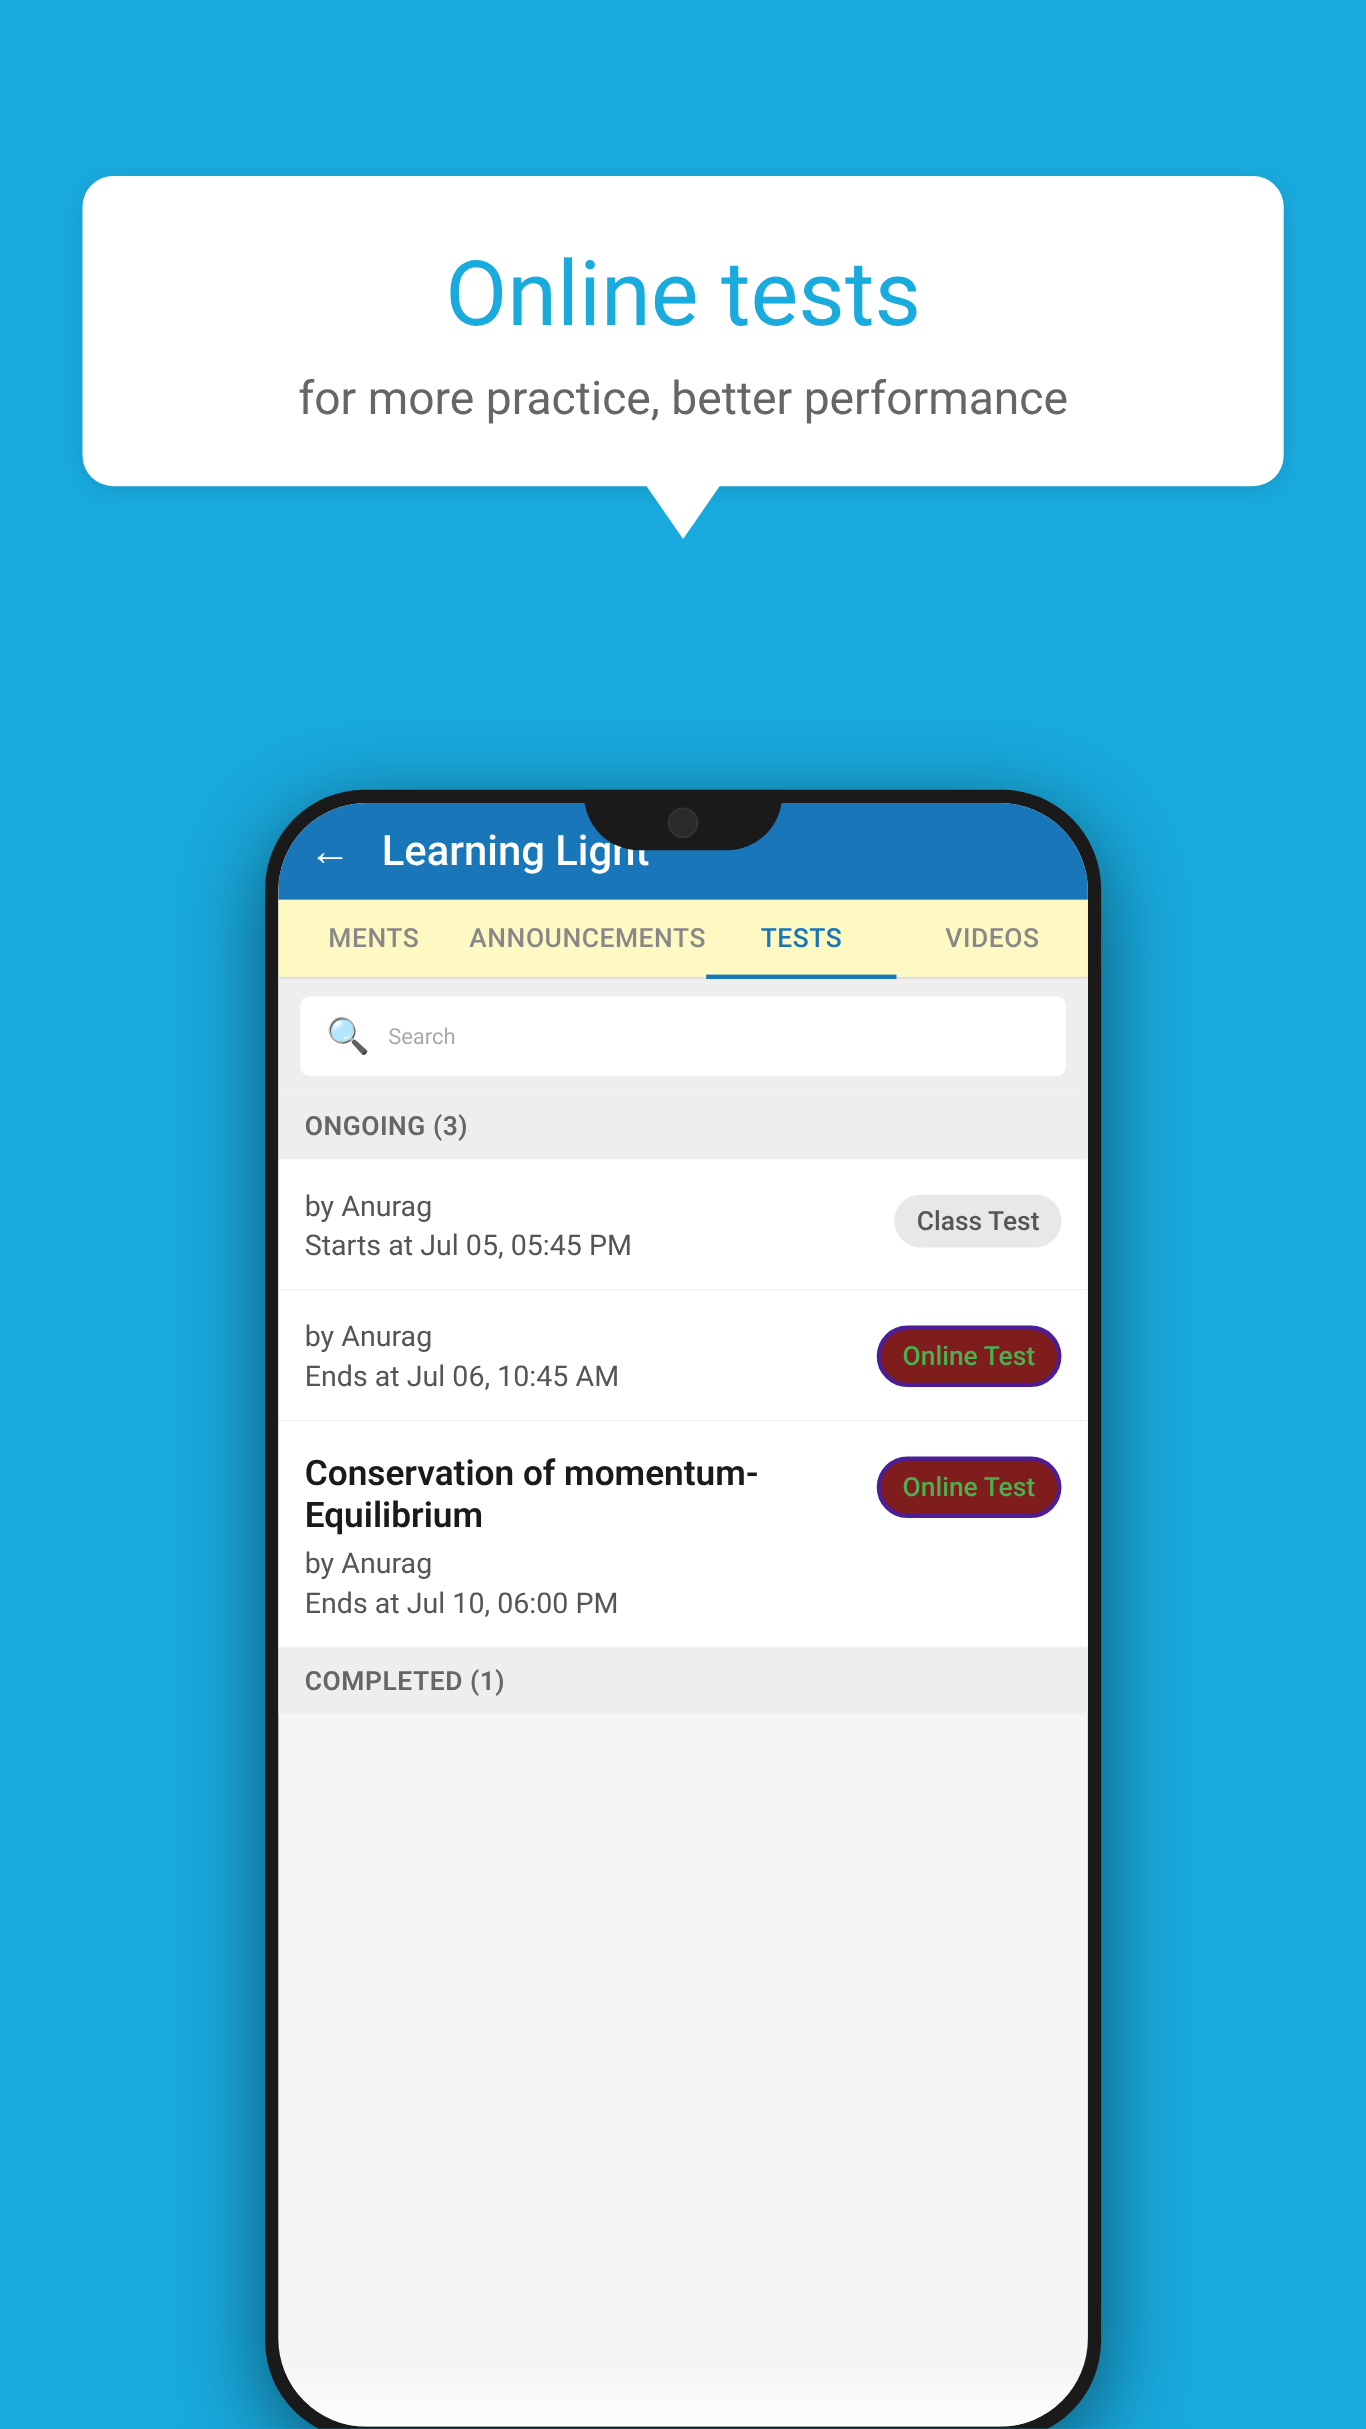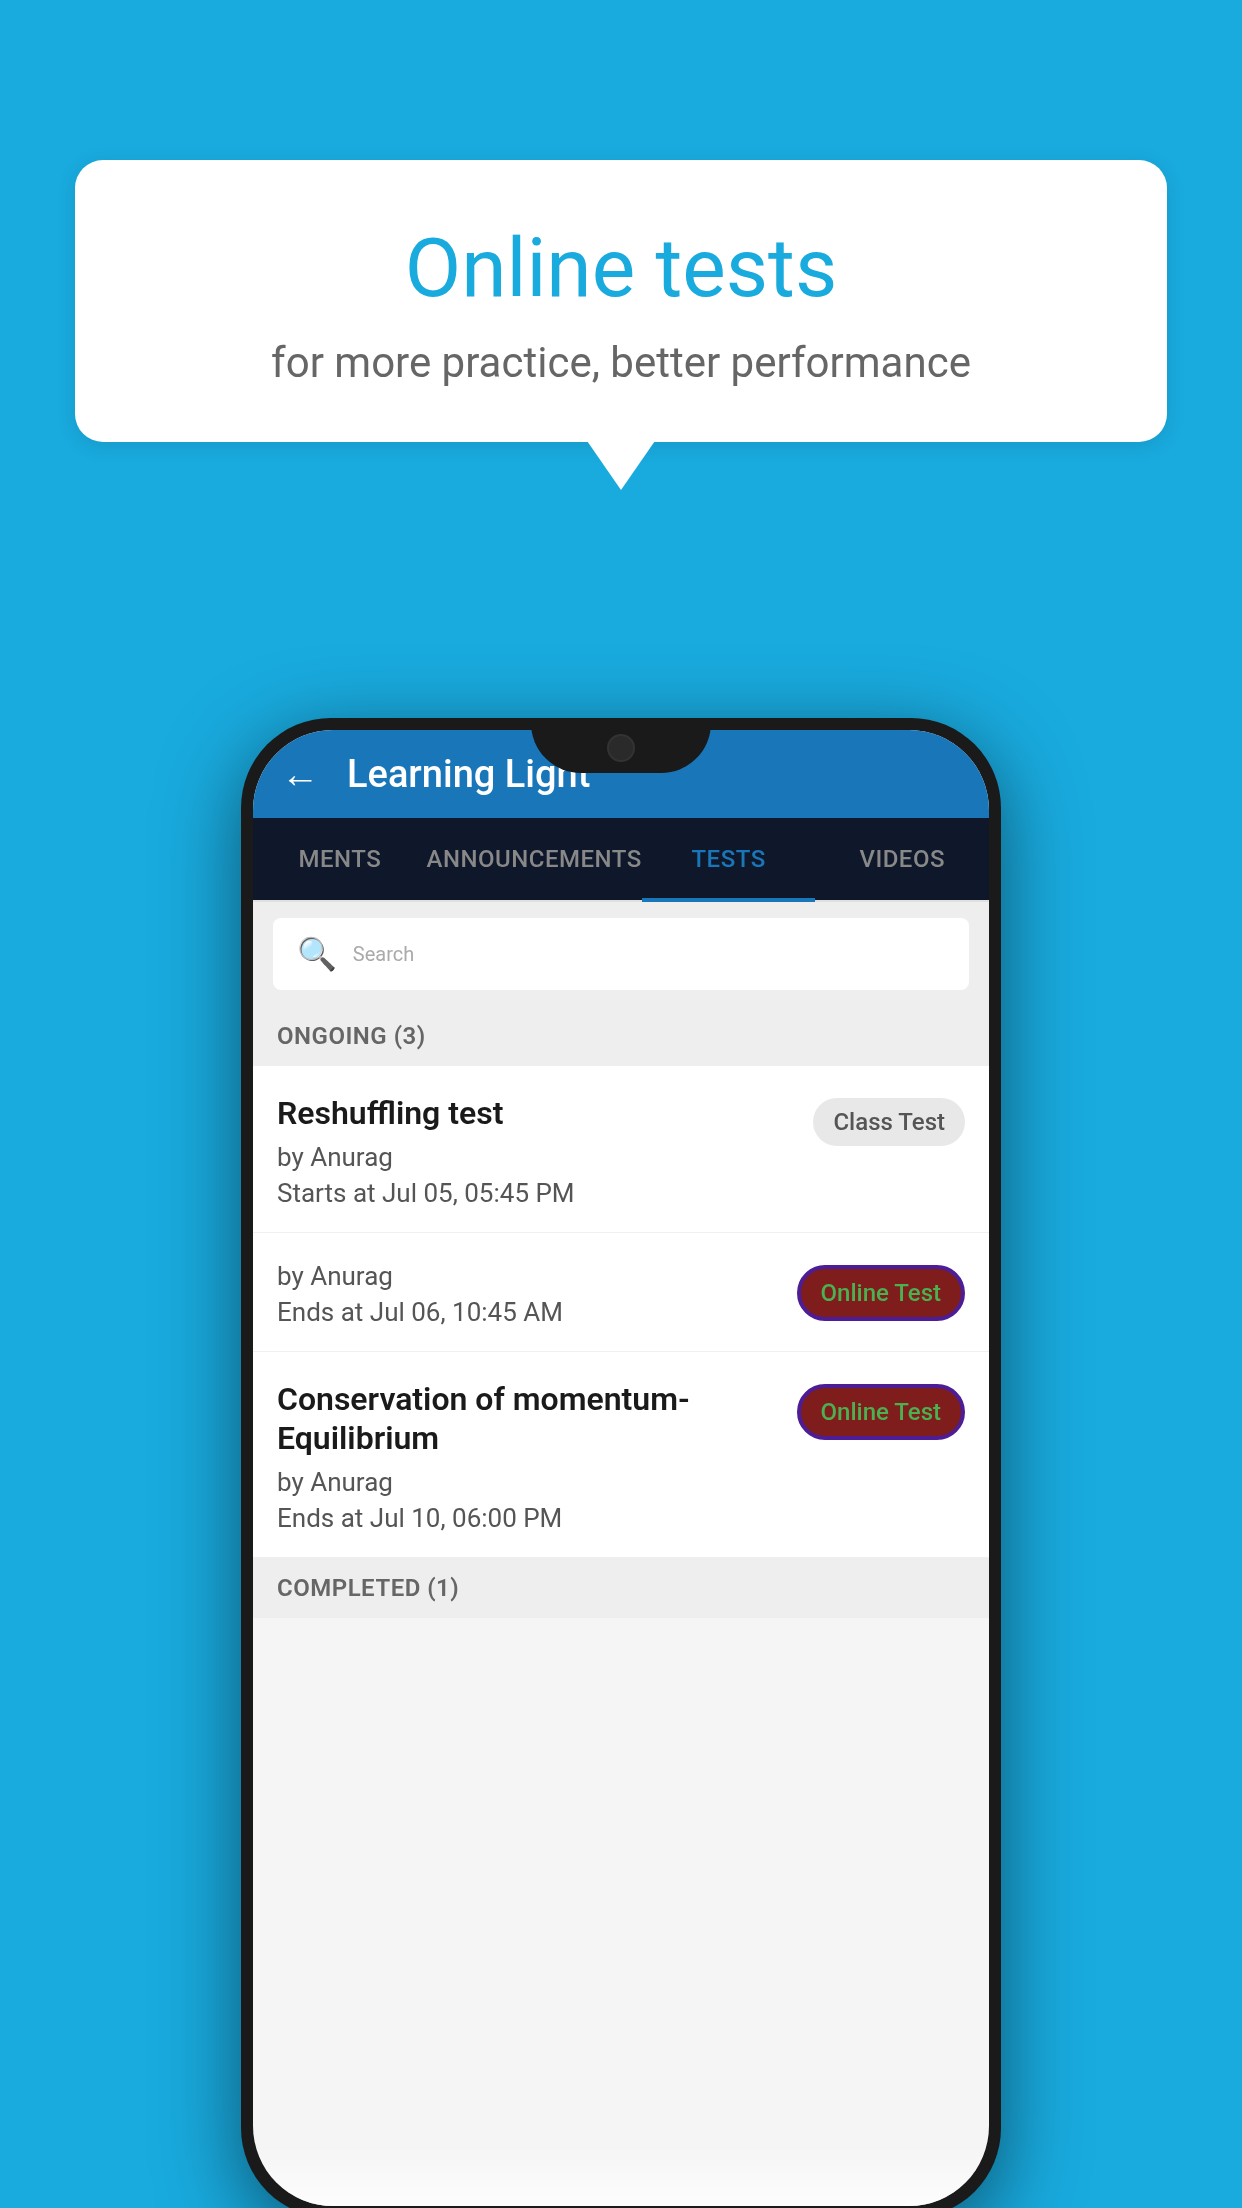--- a/index.html
+++ b/index.html
@@ -169,24 +169,24 @@
       cursor: pointer;
     }
     .app-bar-title {
       color: white;
       font-size: 38px;
       font-weight: 500;
     }
 
     
     .tabs-bar {
-      background: #0f172a;
+      background: #fef9c3;
       display: flex;
       border-bottom: 2px solid #e0e0e0;
-      height: 84px;
+      height: 72px;
     }
     .tab-item {
       flex: 1;
       display: flex;
       align-items: center;
       justify-content: center;
       font-size: 24px;
       font-weight: 500;
       color: #888;
       cursor: pointer;
@@ -354,21 +354,20 @@
       </div>
 
       <div class="section-header">
         <span>ONGOING (3)</span>
       </div>
 
       <div class="test-list">
 
         <div class="test-item">
           <div class="test-info">
-            <div class="test-title">Reshuffling test</div>
             <div class="test-author">by Anurag</div>
             <div class="test-time">
               <span>Starts at</span>&nbsp;<span>Jul 05, 05:45 PM</span>
             </div>
           </div>
           <div class="test-badge badge-class">Class Test</div>
         </div>
 
         <div class="test-item">
           <div class="test-info">

